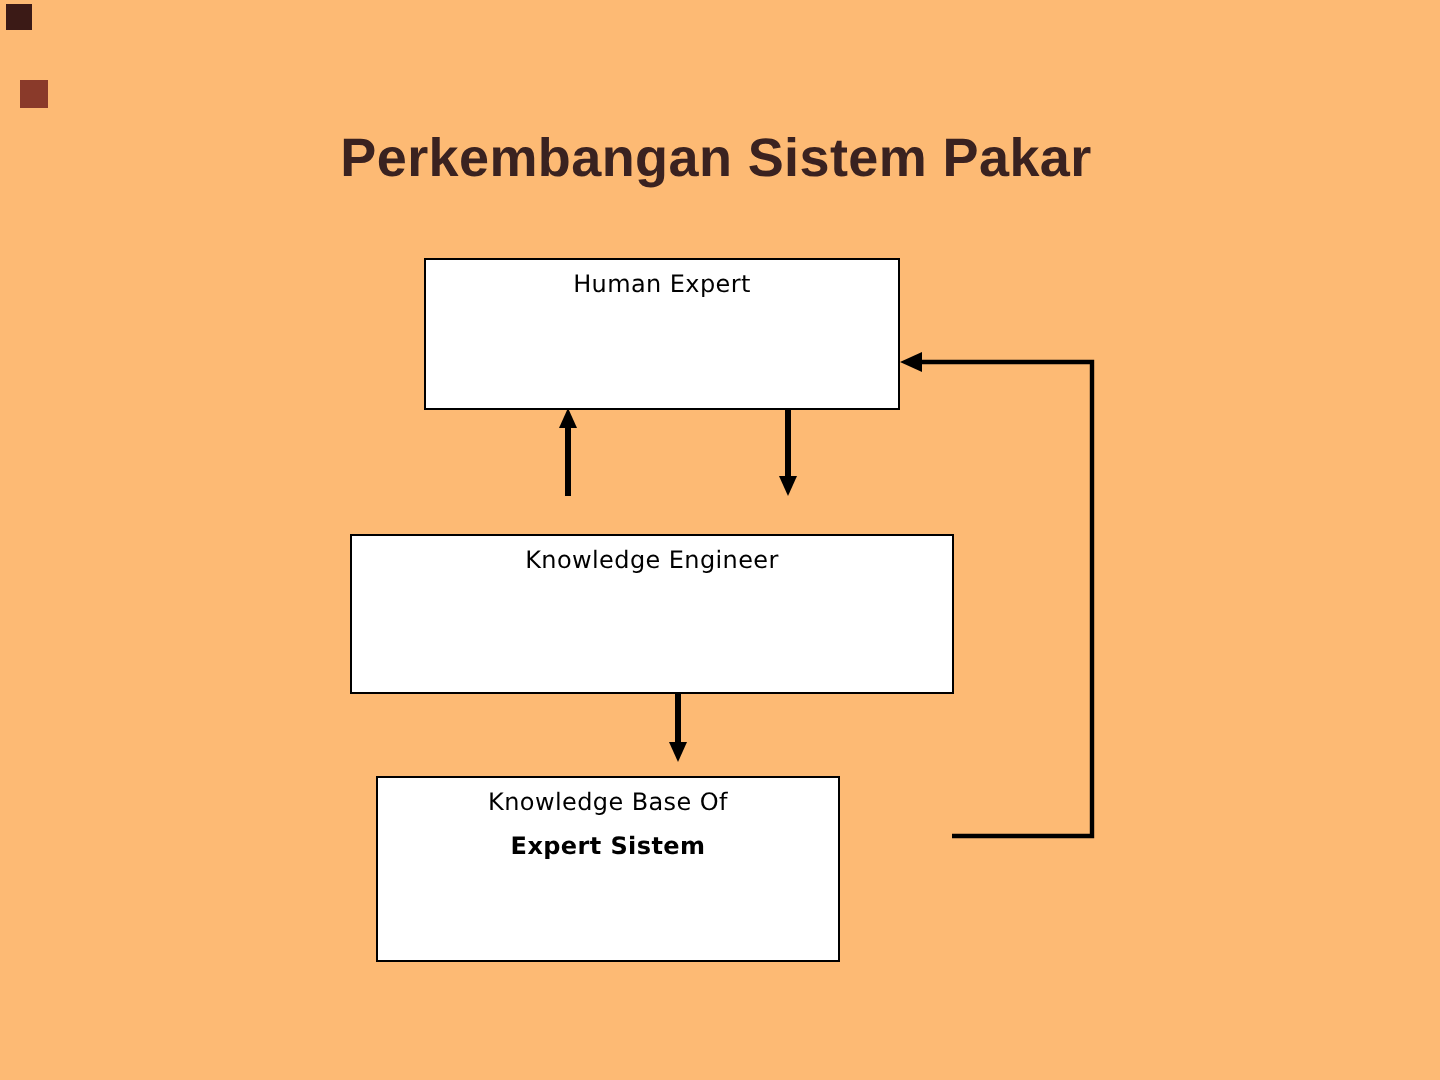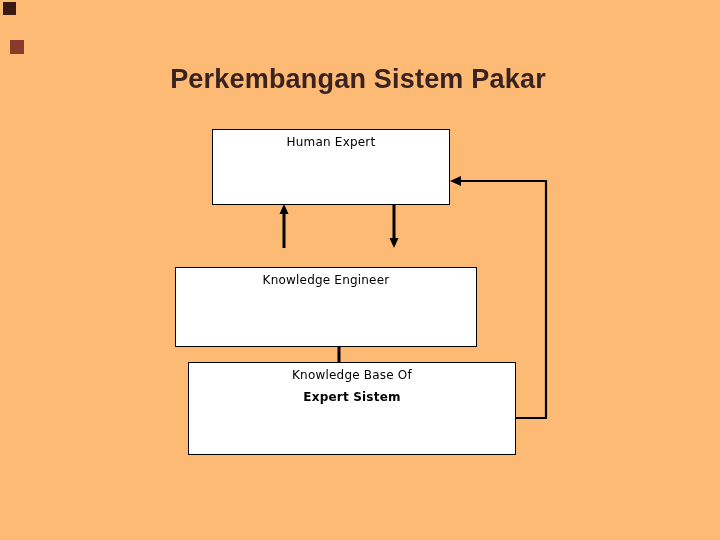--- a/index.html
+++ b/index.html
@@ -15,21 +15,21 @@
     margin:0;font-family:"Liberation Sans","DejaVu Sans",sans-serif;
     font-size:27px;font-weight:600;color:#3a2220;white-space:nowrap;letter-spacing:0.2px;
   }
   .connectors{position:absolute;left:0;top:0;width:720px;height:540px;}
   .box{
     position:absolute;box-sizing:border-box;border:1.5px solid #000;background:#fff;
     text-align:center;font-size:12px;color:#000;letter-spacing:0.2px;
   }
   .box1{left:212px;top:129px;width:238px;height:76px;}
   .box2{left:175px;top:247px;width:302px;height:80px;margin-top:20px;}
-  .box3{left:188px;top:362px;width:328px;height:93px;}
+  .box3{left:188px;top:388px;width:232px;height:93px;}
   .lbl{display:block;padding-top:5px;line-height:14px;}
   .lbl2{display:block;padding-top:8px;line-height:14px;font-weight:bold;}
 </style>
 </head>
 <body>
 
 <div class="slide">
 
   <div class="deco sq1"></div>
   <div class="deco sq2"></div>

